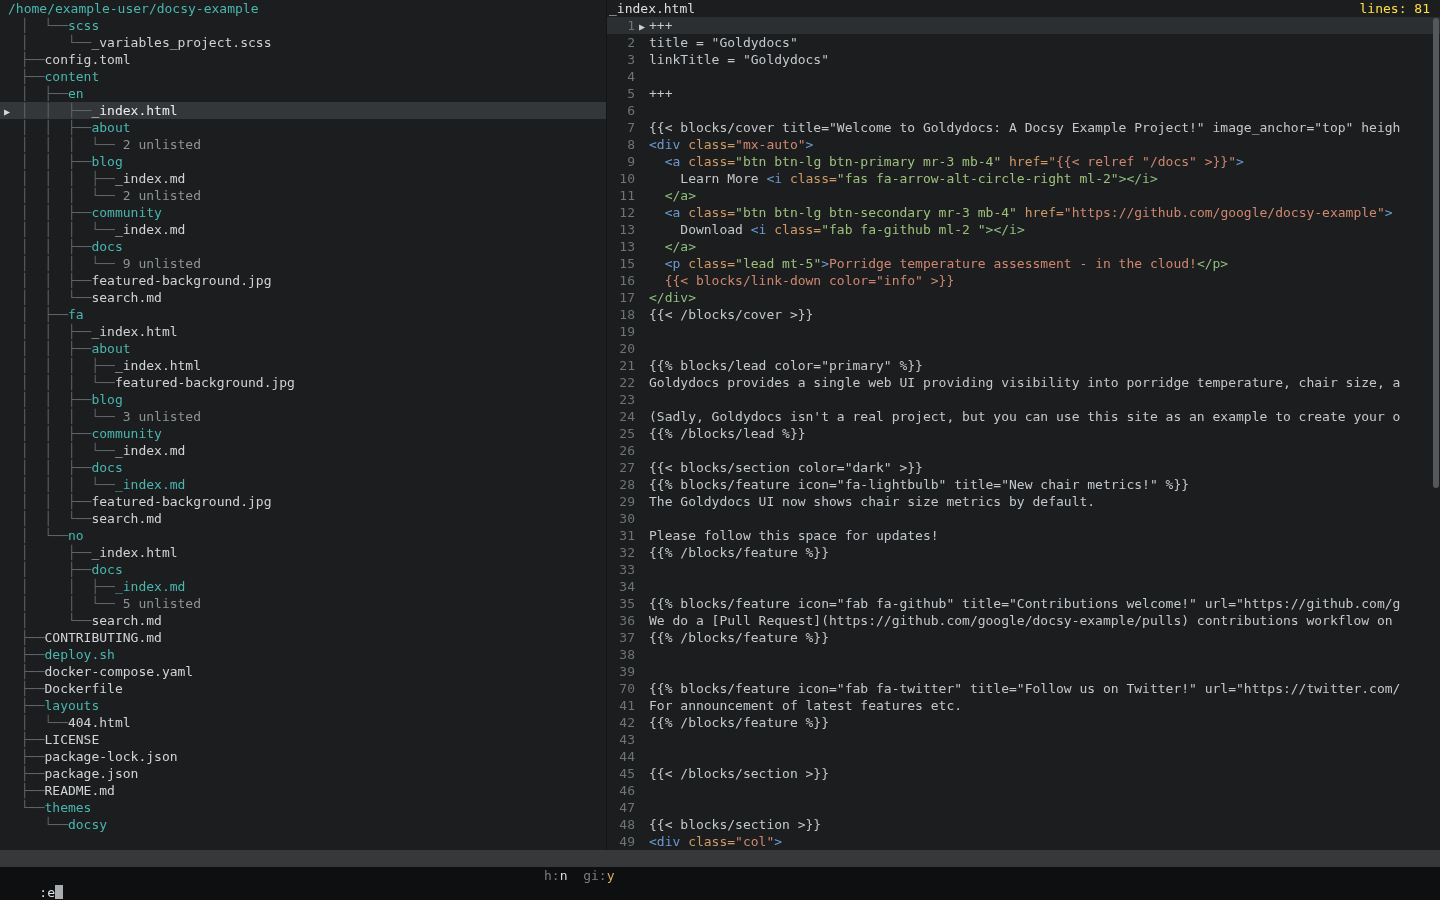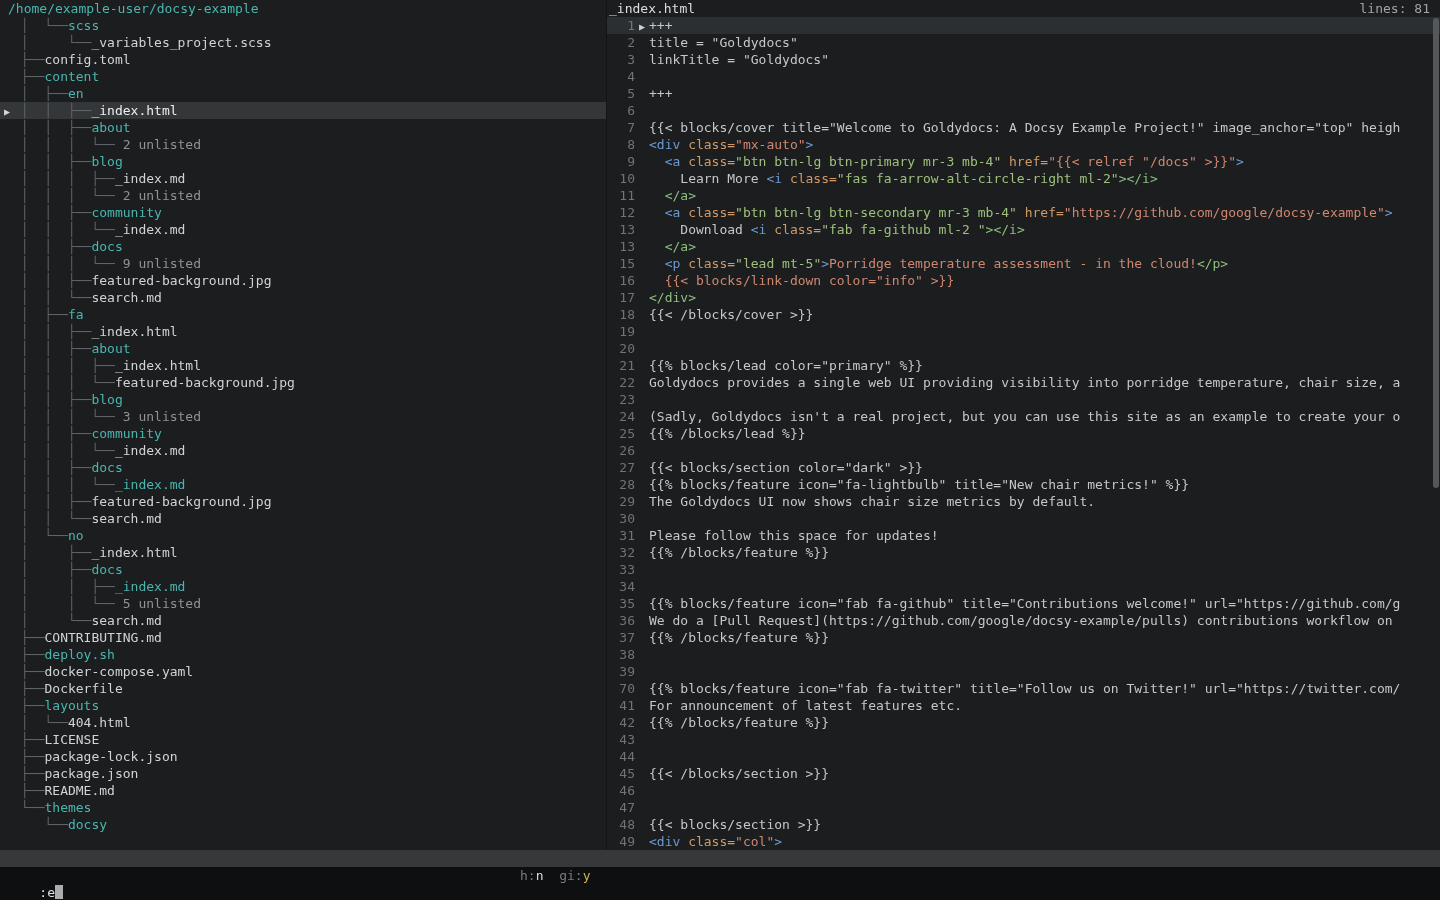--- a/index.html
+++ b/index.html
@@ -23,39 +23,39 @@
   .nm-file{color:var(--file-fg,#d0d4d7)}
   .nm-git{color:var(--teal,#4ab6b0)}
   .nm-unlisted{color:var(--unlisted,#8e9396);}
   .tree-row.selected{background:var(--sel-bg,#343739)}
   .tree-row.selected .nm-file{color:#eceef0}
 
   
   .right-pane{flex:1;overflow:hidden;position:relative;border-left:1px solid #121415}
   .preview-header{display:flex;justify-content:space-between;padding:0 10px 0 2px}
   .preview-title{color:#dcdfe1}
-  .preview-lines{color:#a3a3a3}
+  .preview-lines{color:#fde047}
   .lnum{display:inline-block;width:28px;text-align:right;color:var(--lnum,#6e7478)}
   .lmark{display:inline-block;width:14px;text-align:center;color:#d0d3d5;font-size:10px;vertical-align:middle}
   .code-row.hl{background:var(--hl-bg,#2c2f31)}
   .lcontent{white-space:pre}
   .tok-p{color:var(--code-fg,#c3c8cc)}
   .tok-t{color:var(--tag,#6b9bd2)}
   .tok-a{color:var(--attr,#d19a66)}
   .tok-s{color:var(--str,#9ec07c)}
   .tok-o{color:var(--orange,#d08770)}
   .tok-c{color:var(--close,#8fbf7f)}
   .scrollbar{position:absolute;top:18px;right:1px;width:6px;height:470px;background:#54585b;border-radius:3px}
 
   
   .status-bar{height:17px;line-height:17px;background:var(--status-bg,#363839);padding-left:8px;white-space:pre;color:var(--status-fg,#e8eaea);overflow:hidden}
   .input-row{height:17px;line-height:17px;background:var(--input-bg,#0d0f10);padding-left:8px;position:relative;white-space:pre}
   .prompt{color:#dfe2e4}
   .cursor{display:inline-block;width:8px;height:14px;background:#a9adb0;vertical-align:-2px}
-  .toggles{position:absolute;left:520px;top:0}
+  .toggles{position:absolute;left:544px;top:0}
   .tg-dim{color:#787d80}
   .tg-val{color:#d6d9db}
   .tg-sp{color:#787d80}
   .tg-accent{color:var(--accent-y,#d7af5f)}
   .filler{flex:1;background:var(--input-bg,#0d0f10)}
 </style>
 </head>
 <body>
 
 <div class="app">

